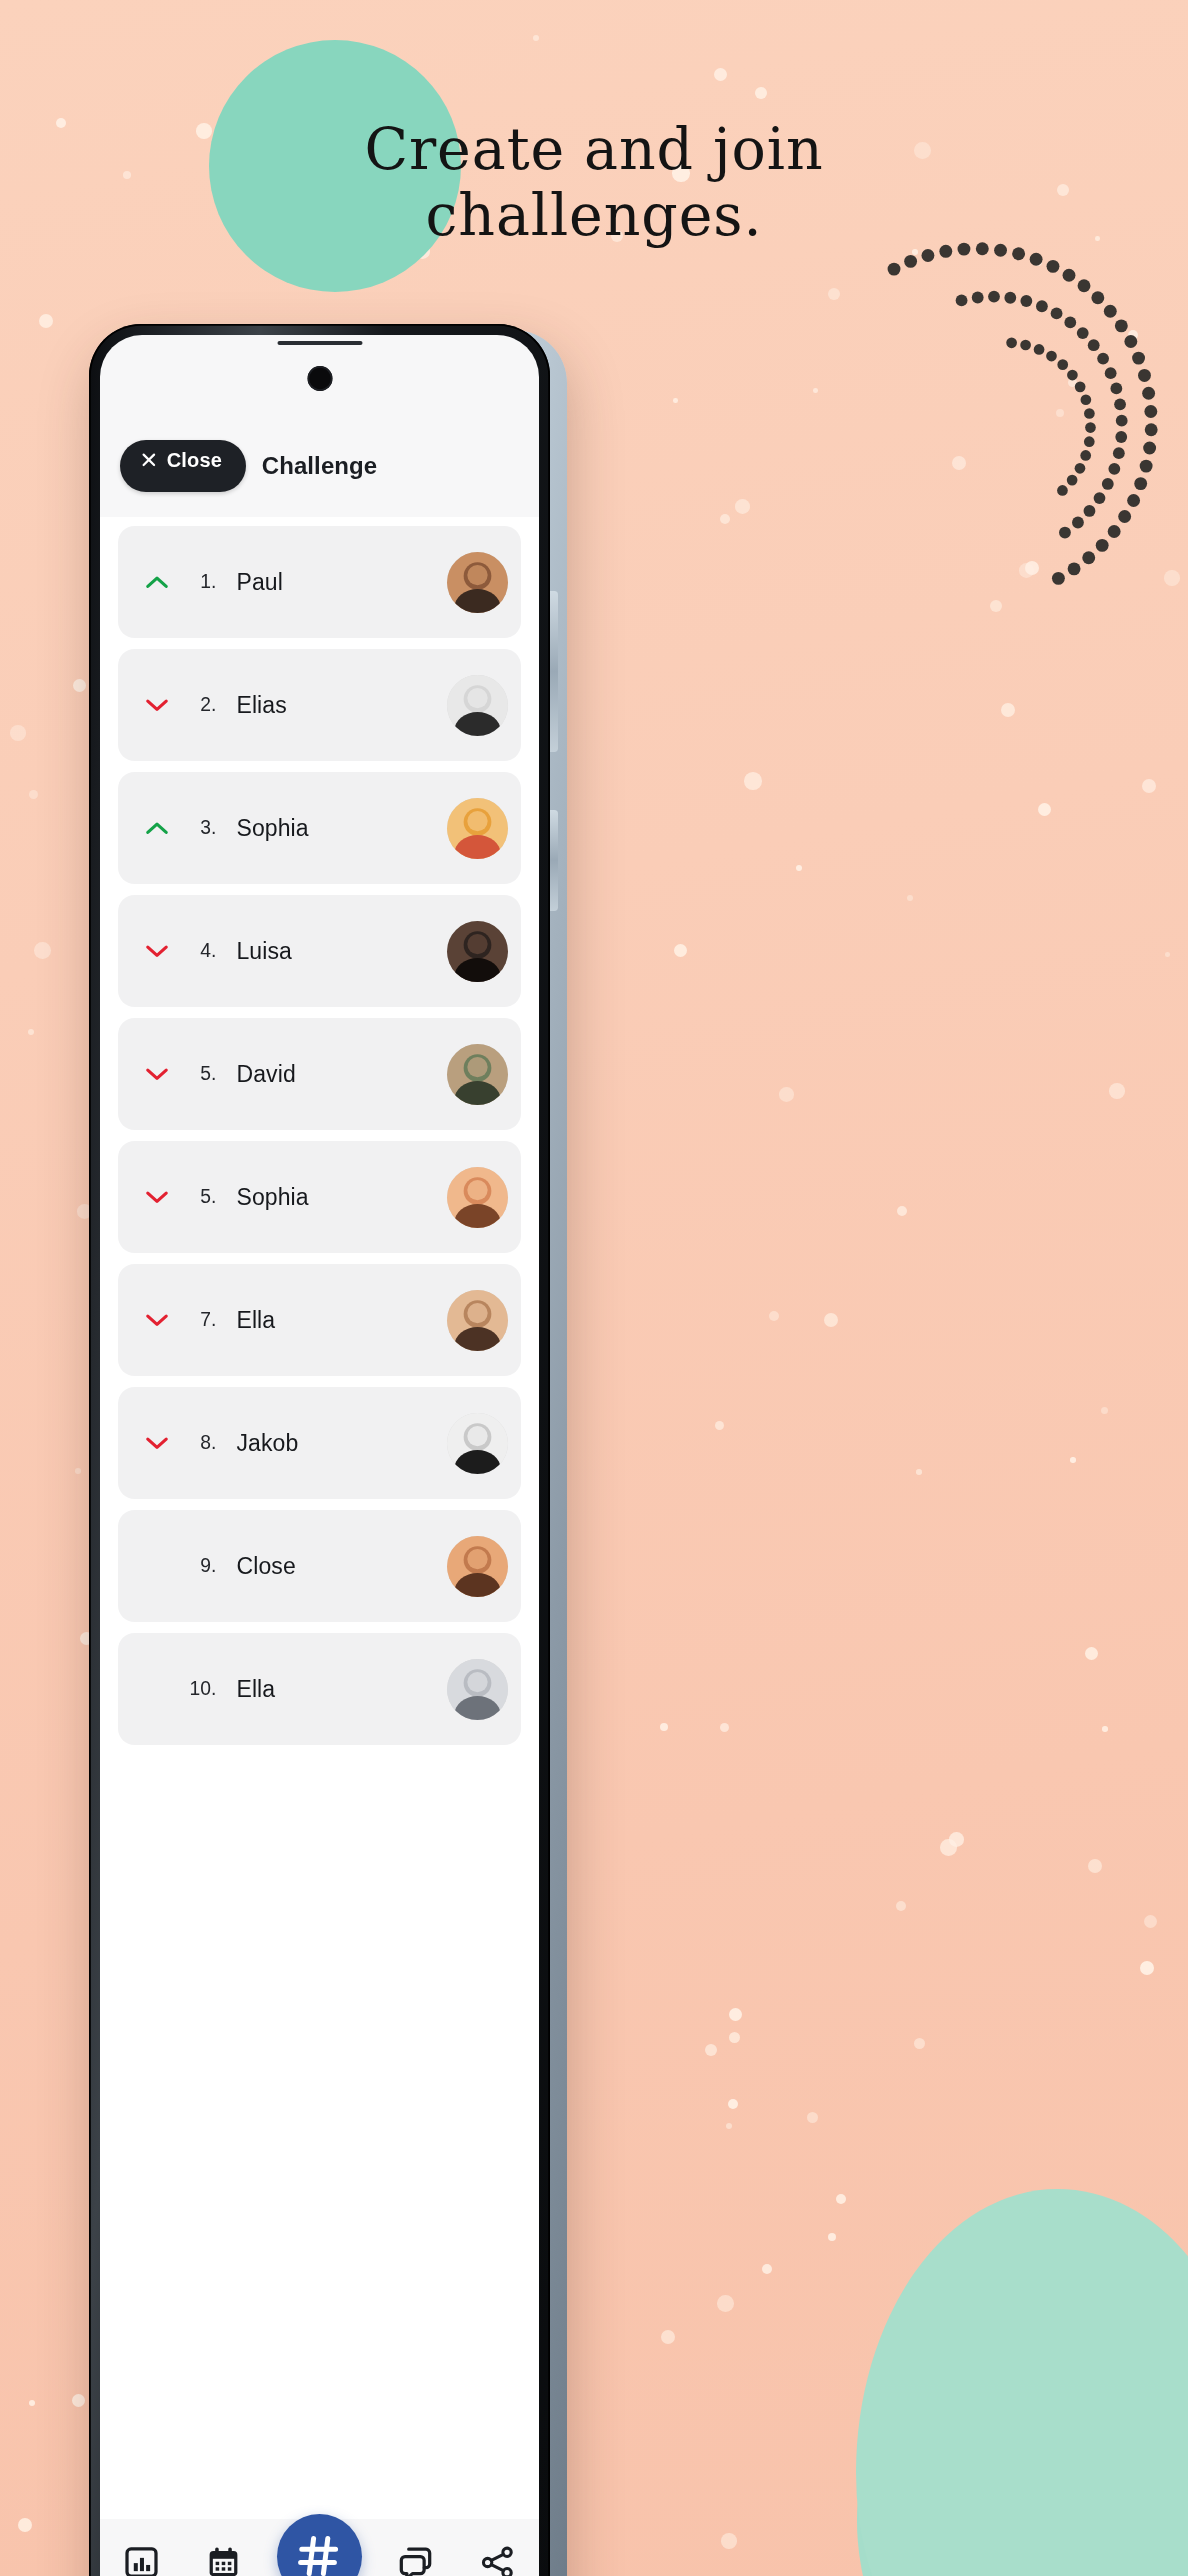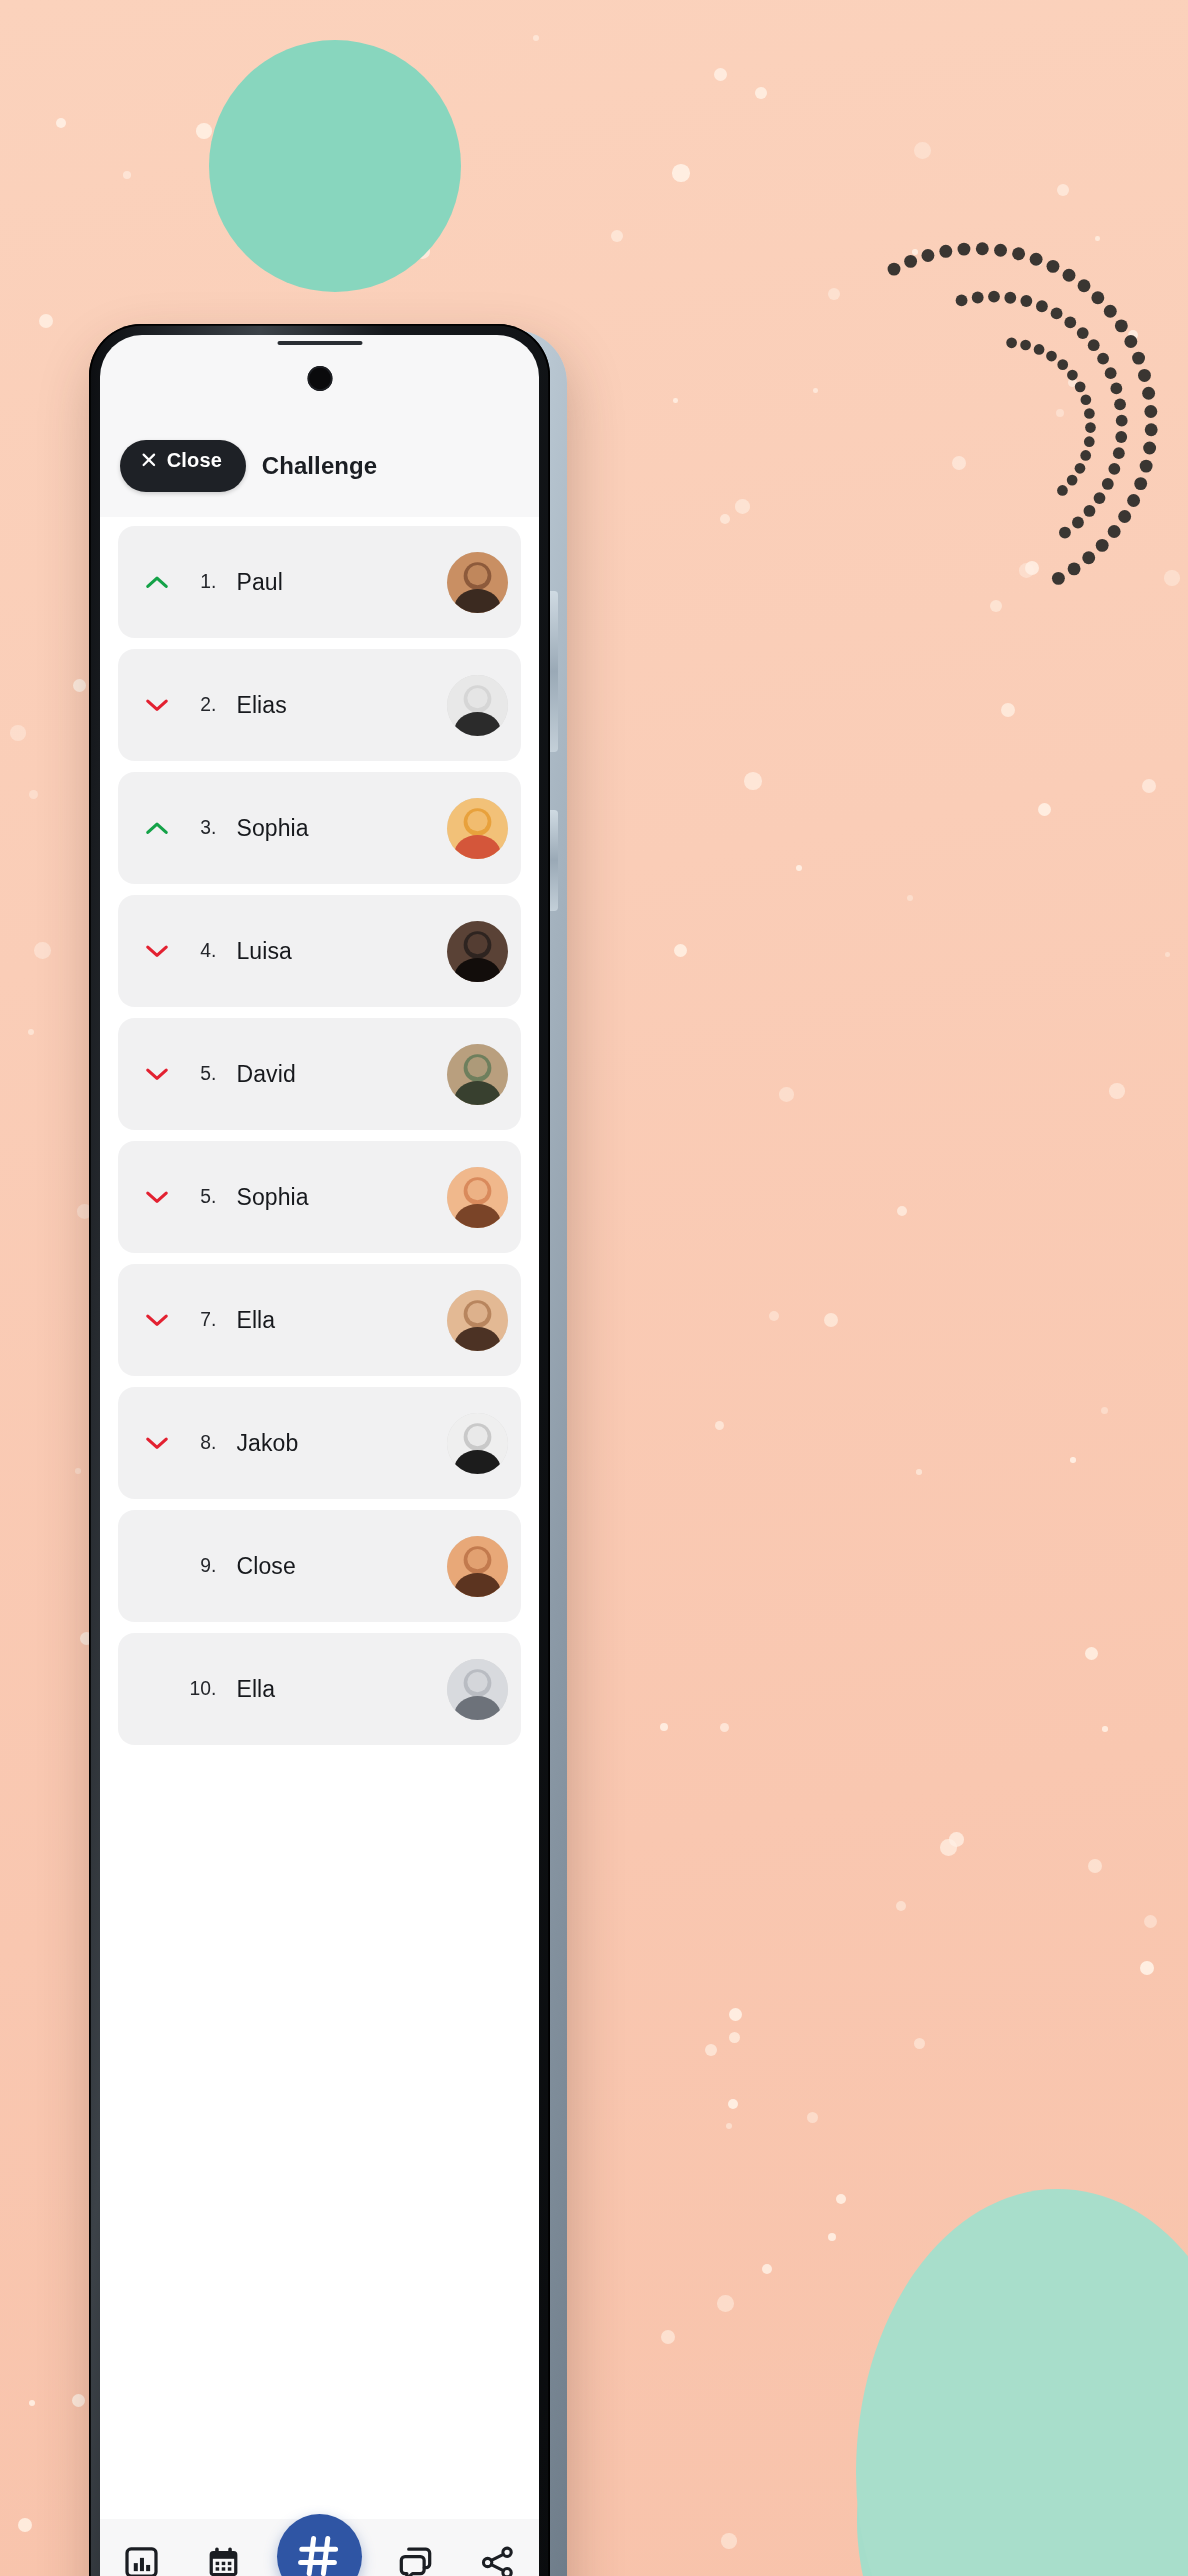--- a/index.html
+++ b/index.html
@@ -383,20 +383,22 @@
       <circle cx="274.0" cy="214.2" r="5.8" fill="#3A3632"></circle>
       <circle cx="272.7" cy="229.5" r="5.8" fill="#3A3632"></circle>
       <circle cx="268.8" cy="244.4" r="5.8" fill="#3A3632"></circle>
       <circle cx="262.6" cy="258.4" r="5.8" fill="#3A3632"></circle>
       <circle cx="254.1" cy="271.2" r="5.8" fill="#3A3632"></circle>
       <circle cx="243.6" cy="282.4" r="5.8" fill="#3A3632"></circle>
     </svg>
 </div>
 
 <div class="headline">
+  <div>Create and join</div>
+  <div>challenges.</div>
 </div>
 
 <div class="phone">
   <div class="phone-side"></div>
   <div class="phone-body">
     <div class="phone-rail-btn btn-volume"></div>
     <div class="phone-rail-btn btn-power"></div>
 
     <div class="screen">
       <div class="speaker"></div>

